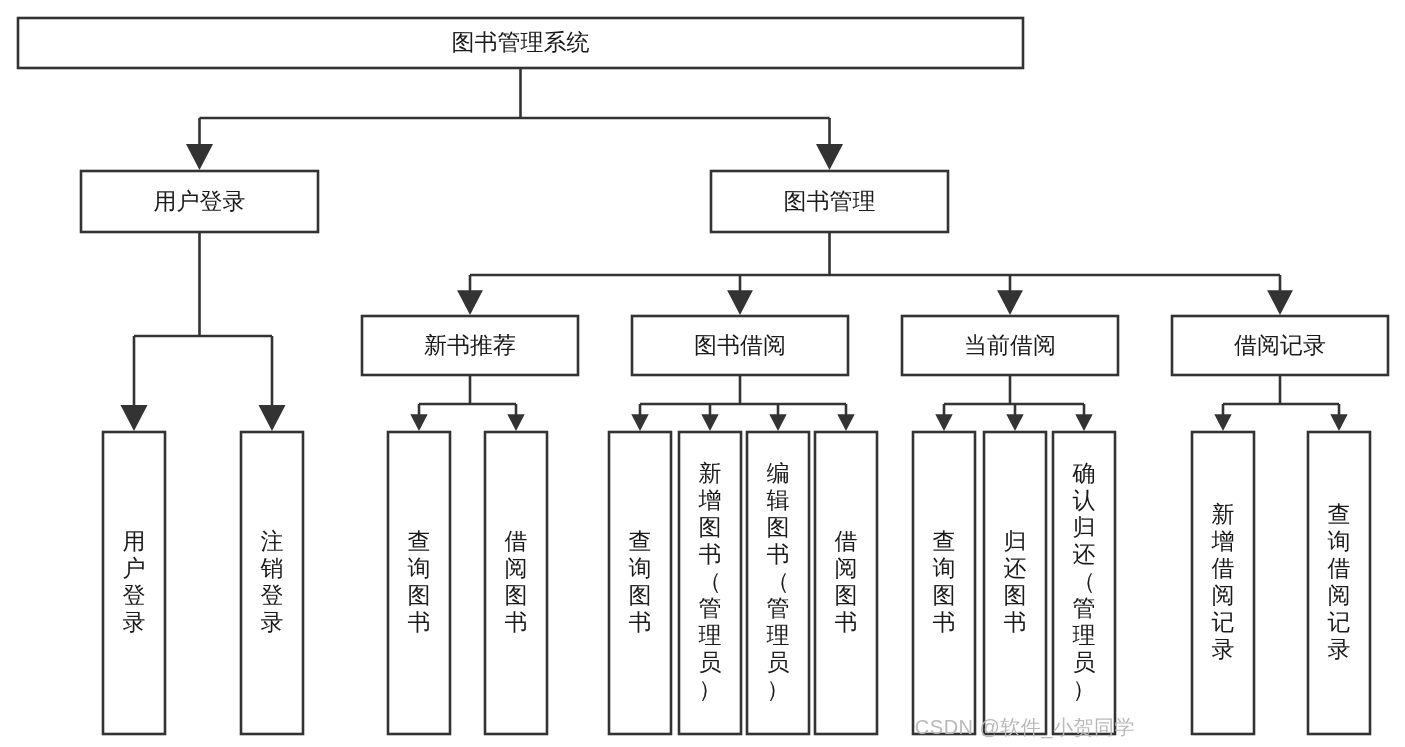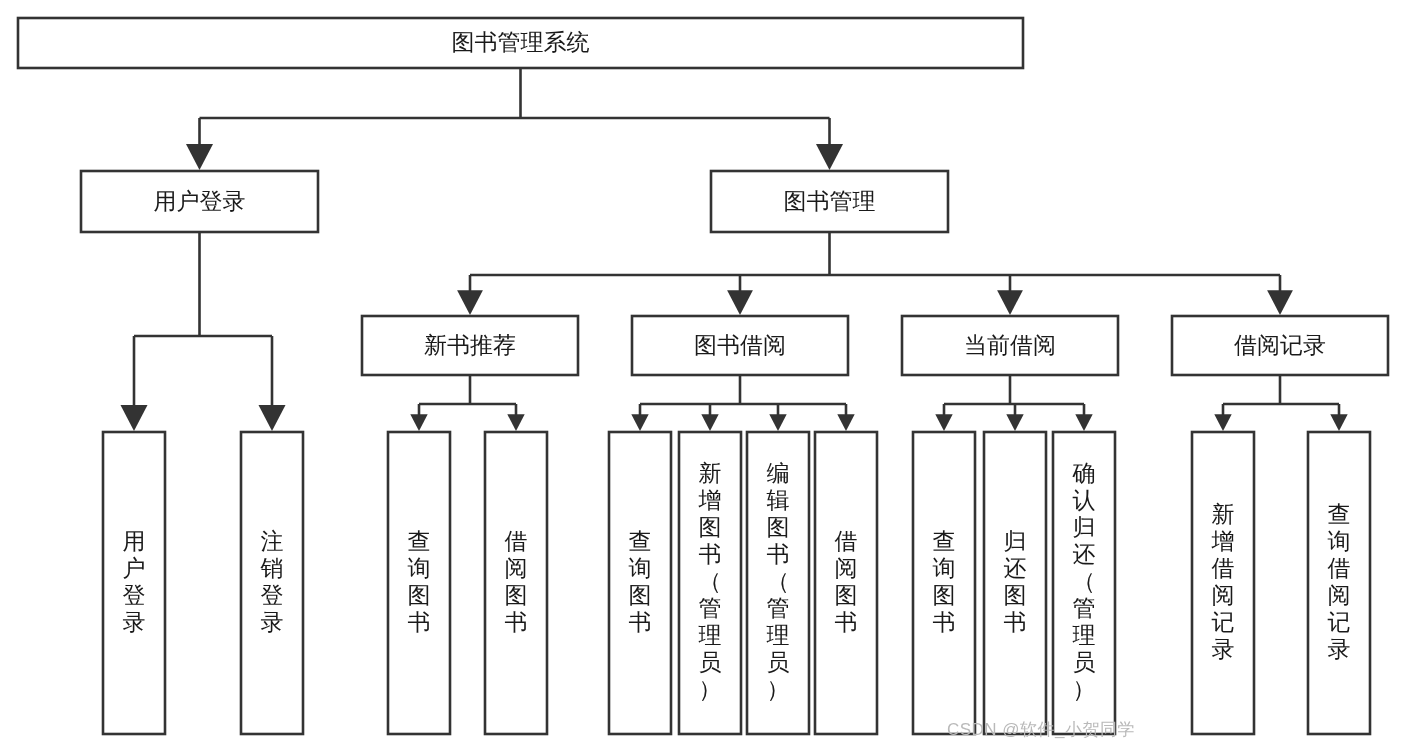--- a/index.html
+++ b/index.html
@@ -48,21 +48,21 @@
     font-size: 23px;
     fill: #1a1a1a;
     text-anchor: middle;
     dominant-baseline: middle;
   }
   .watermark {
     position: absolute;
     right: 8px;
     bottom: 6px;
     font-family: "Liberation Sans", "DejaVu Sans", sans-serif;
-    font-size: 17px;
+    font-size: 20px;
     color: #b9b9b9;
     letter-spacing: 0.5px;
     white-space: nowrap;
     pointer-events: none;
   }
 </style>
 </head>
 <body>
 
 <div id="diagram-root">

